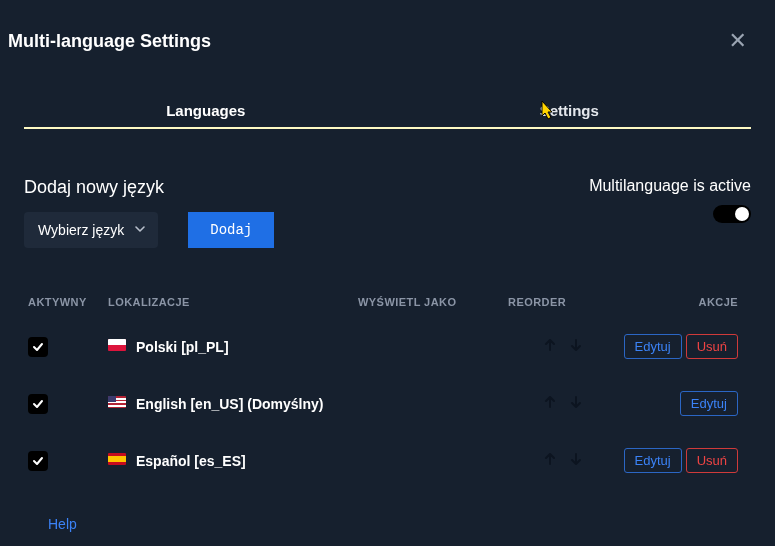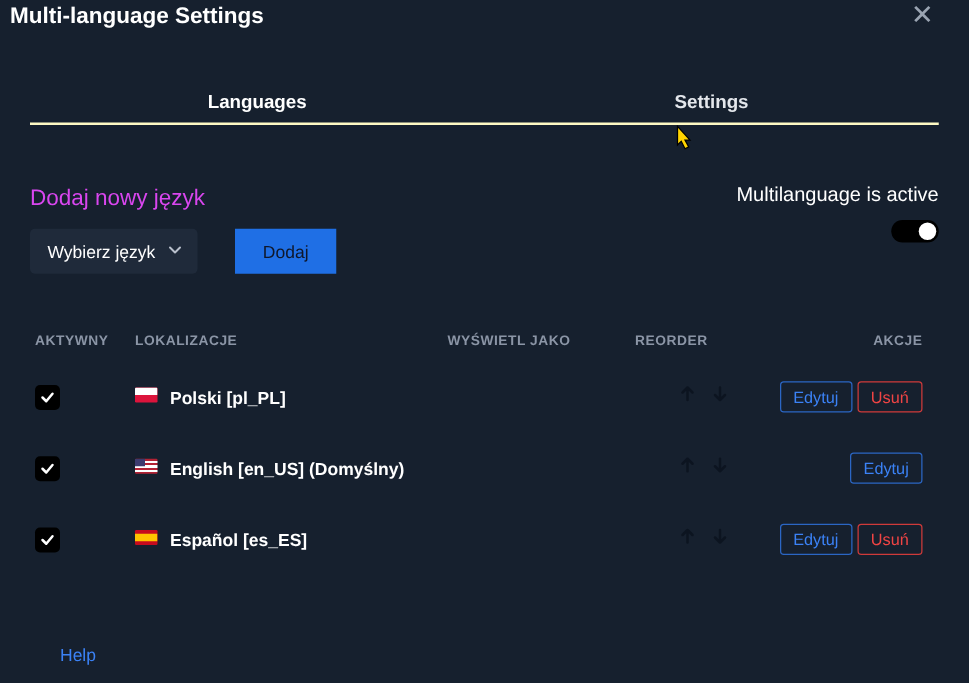--- a/index.html
+++ b/index.html
@@ -6,40 +6,40 @@
 body {
   background: #16202e;
   color: #fff;
   font-family: -apple-system, BlinkMacSystemFont, "Segoe UI", Arial, sans-serif;
   font-size: 14px;
   width: 775px;
   height: 546px;
   overflow: hidden;
   position: relative;
 }
-.header { display:flex; justify-content:space-between; align-items:center; padding: 1px 24px 8px 8px; }
+.header { display:flex; justify-content:space-between; align-items:center; padding: 30px 24px 8px 8px; }
 .title { font-size: 18px; font-weight: 700; color:#fff; }
 .close-btn { color:#9aa4b2; font-size:22px; line-height:1; cursor:pointer; background:none; border:none; padding:0 4px; }
 
 .tabs { display:flex; margin: 32px 24px 0 24px; border-bottom: 2px solid #fef9c3; }
 .tab { flex:1; text-align:center; padding: 10px 0 8px 0; font-weight:700; font-size:15px; color:#fff; cursor:pointer; position:relative; }
 .tab.inactive { color:#e4e7ec; }
 
 .section { padding: 48px 24px 0 24px; display:flex; justify-content:space-between; align-items:flex-start; }
-.add-title { font-size:18px; color:#d946ef; margin-bottom:14px; }
+.add-title { font-size:18px; color:#ffffff; margin-bottom:14px; }
 .controls { display:flex; gap:30px; align-items:center; }
 .select {
   background:#1f2a3a; color:#fff; border:none; padding: 10px 34px 10px 14px;
   border-radius:4px; font-size:14px; cursor:pointer; position:relative;
 }
 .select-wrap { position:relative; display:inline-block; }
 .select-caret { position:absolute; right:12px; top:50%; transform:translateY(-50%); pointer-events:none; color:#b9c0cc; }
 .btn-primary {
-  background:#1f6fe5; color:#0f172a; border:none; padding:10px 22px; border-radius:0;
-  font-size:14px; cursor:pointer;
+  background:#1f6fe5; color:#ffffff; border:none; padding:10px 22px; border-radius:0;
+  font-size:14px; cursor:pointer;font-family:Liberation Mono, monospace;
 }
 .status-label { font-size:16px; font-weight:500; color:#fff; margin-bottom:10px; text-align:right;}
 .toggle {
   width:38px; height:18px; background:#000; border-radius:18px; position:relative; cursor:pointer; margin-left:auto;
 }
 .toggle .knob { width:14px; height:14px; background:#fff; border-radius:50%; position:absolute; top:2px; right:2px; }
 
 .table { margin: 48px 28px 0 28px; }
 .thead { display:grid; grid-template-columns: 80px 250px 150px 110px 120px; font-size:11px; letter-spacing:0.04em; color:#8b95a6; font-weight:700; padding: 0 0 10px 0; }
 .thead > div { text-transform:uppercase; }

